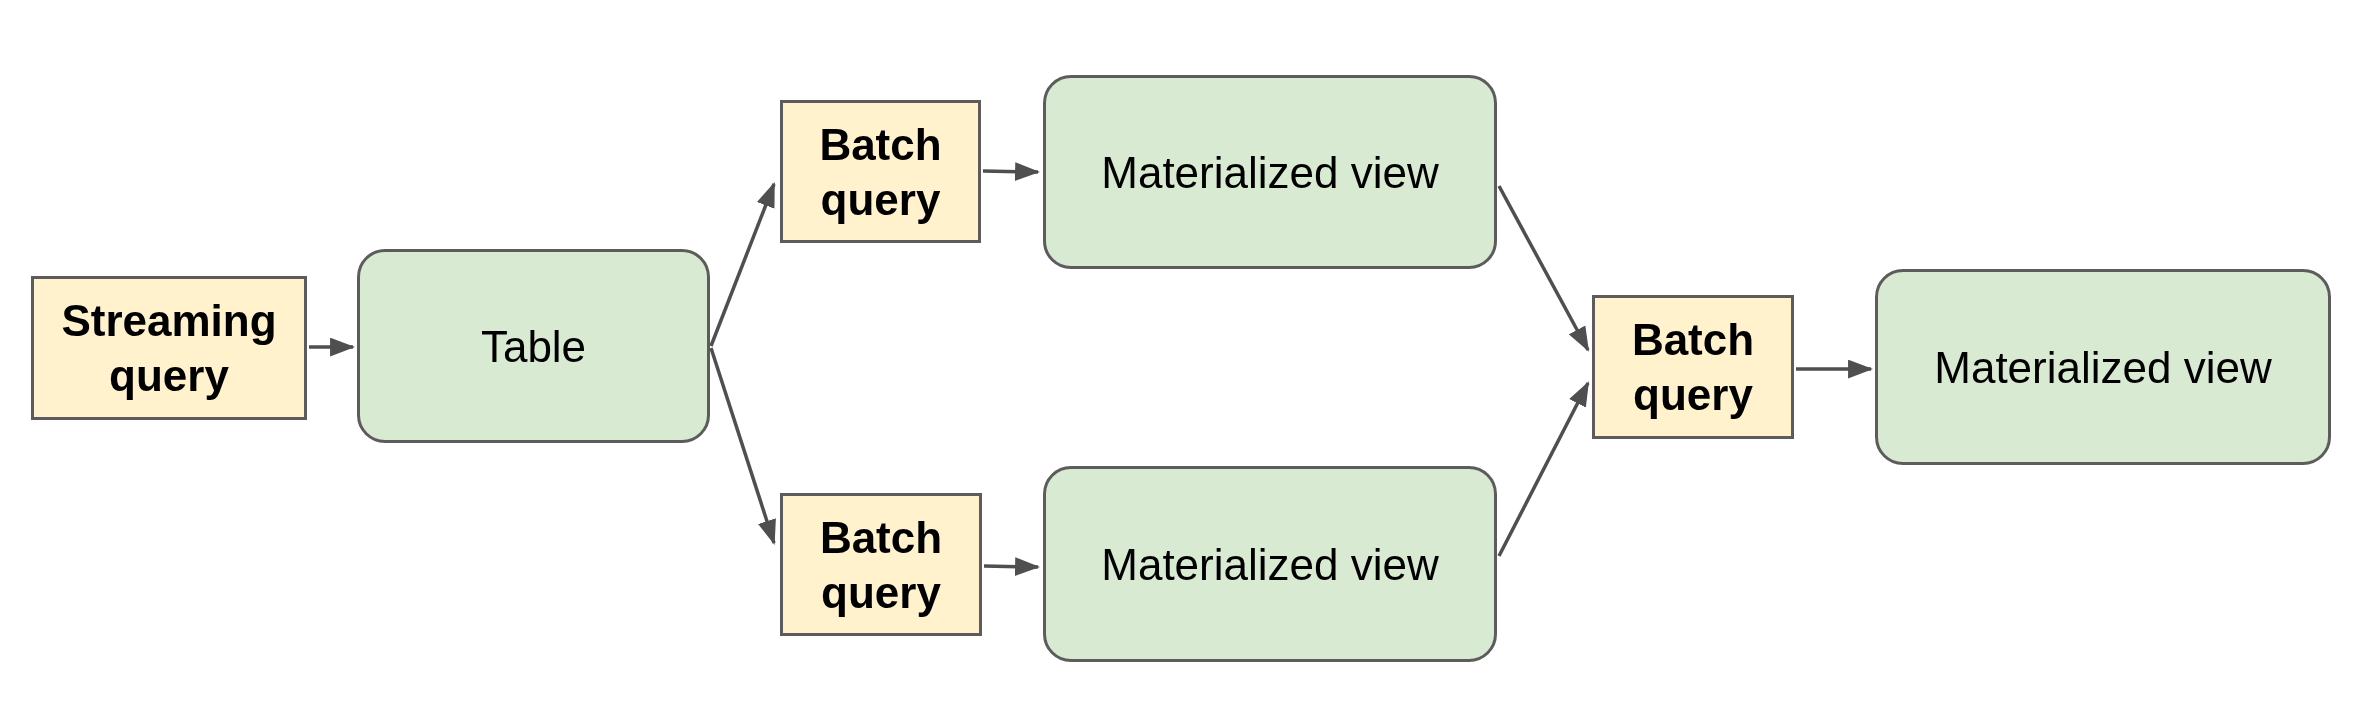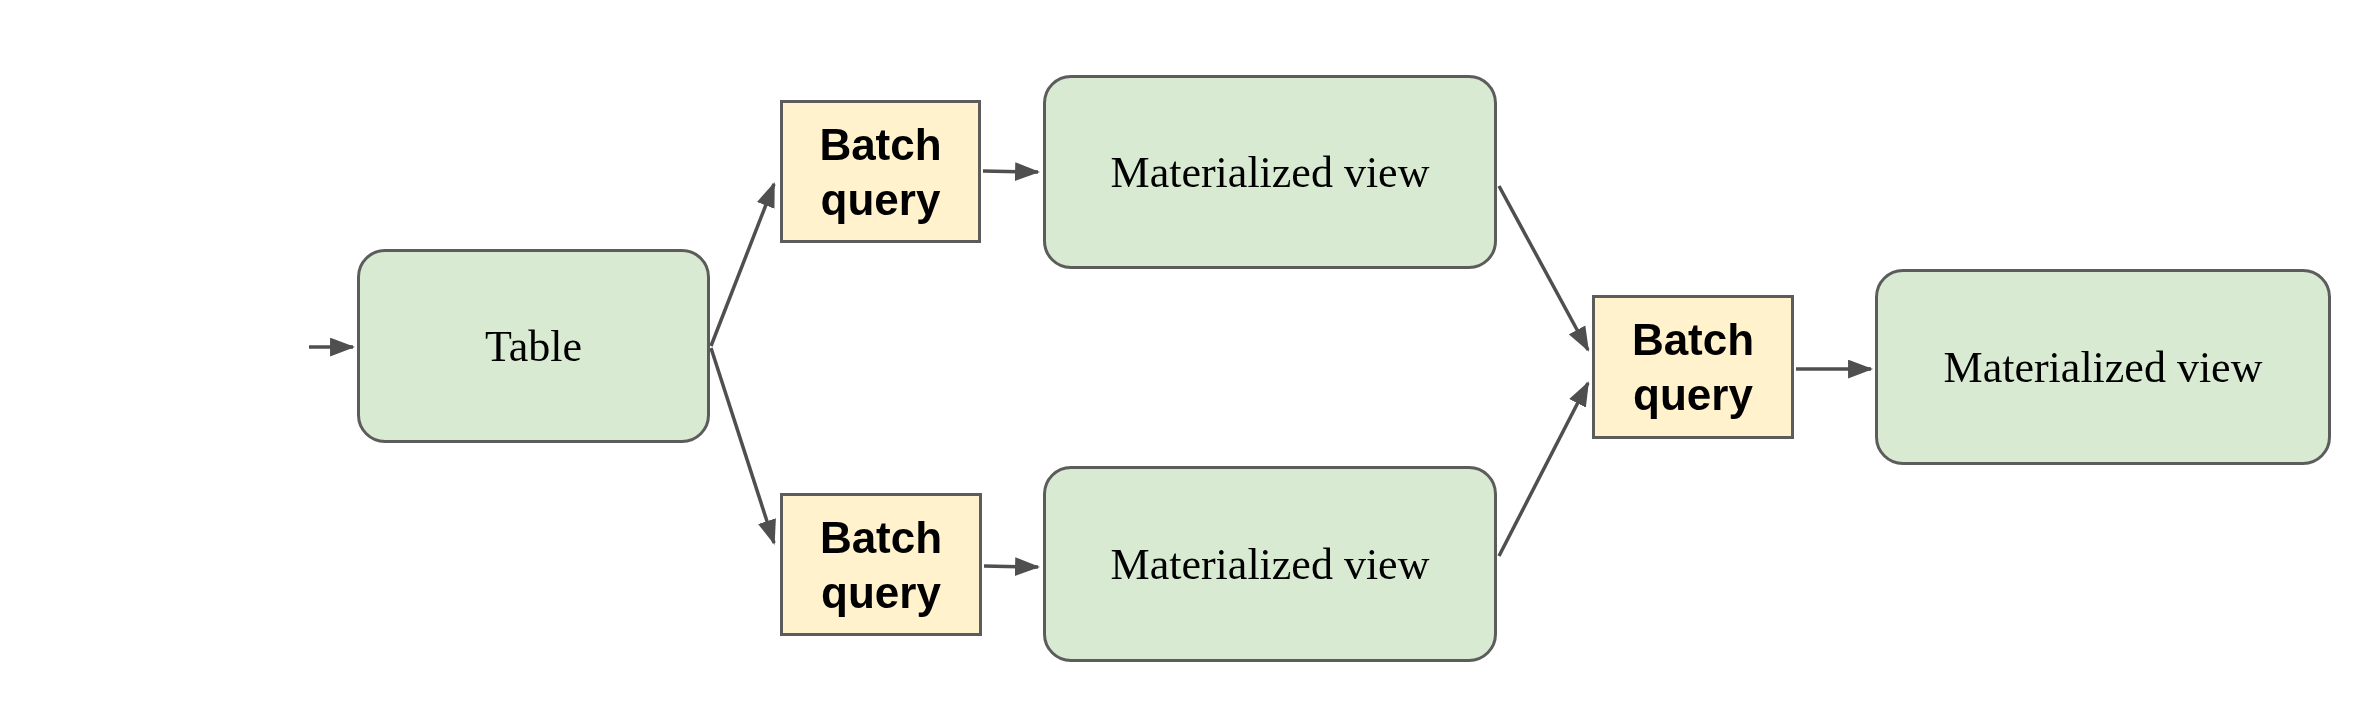--- a/index.html
+++ b/index.html
@@ -33,21 +33,21 @@
     display: flex;
     align-items: center;
     justify-content: center;
     text-align: center;
     font-size: 44px;
     line-height: 1.25;
     color: var(--text);
     border: 3px solid var(--node-border);
   }
   .node.query { background: var(--query-fill); font-weight: bold; }
-  .node.view  { background: var(--view-fill); border-radius: 28px; font-family: Liberation Serif, serif; }
+  .node.view  { background: var(--view-fill); border-radius: 28px; }
 
   
   .n-streaming   { left: 31px;   top: 276px; width: 276px; height: 144px; }
   .n-table       { left: 357px;  top: 249px; width: 353px; height: 194px; }
   .n-batch-top   { left: 780px;  top: 100px; width: 201px; height: 143px; }
   .n-mv-top      { left: 1043px; top: 75px;  width: 454px; height: 194px; }
   .n-batch-bot   { left: 780px;  top: 493px; width: 202px; height: 143px; }
   .n-mv-bot      { left: 1043px; top: 466px; width: 454px; height: 196px; }
   .n-batch-right { left: 1592px; top: 295px; width: 202px; height: 144px; }
   .n-mv-right    { left: 1875px; top: 269px; width: 456px; height: 196px; }
@@ -66,20 +66,23 @@
     <line x1="309" y1="347" x2="353" y2="347" marker-end="url(#arrowhead)"></line>
     <line x1="711" y1="346" x2="774" y2="184" marker-end="url(#arrowhead)"></line>
     <line x1="711" y1="348" x2="774" y2="543" marker-end="url(#arrowhead)"></line>
     <line x1="983" y1="171" x2="1038" y2="172" marker-end="url(#arrowhead)"></line>
     <line x1="984" y1="566" x2="1038" y2="567" marker-end="url(#arrowhead)"></line>
     <line x1="1499" y1="186" x2="1588" y2="350" marker-end="url(#arrowhead)"></line>
     <line x1="1499" y1="556" x2="1588" y2="383" marker-end="url(#arrowhead)"></line>
     <line x1="1796" y1="369" x2="1871" y2="369" marker-end="url(#arrowhead)"></line>
   </svg>
 
+  <div class="node query n-streaming">
+    <span>Streaming query</span>
+  </div>
 
   <div class="node view n-table">
     <span>Table</span>
   </div>
 
   <div class="node query n-batch-top">
     <span>Batch query</span>
   </div>
 
   <div class="node view n-mv-top">

